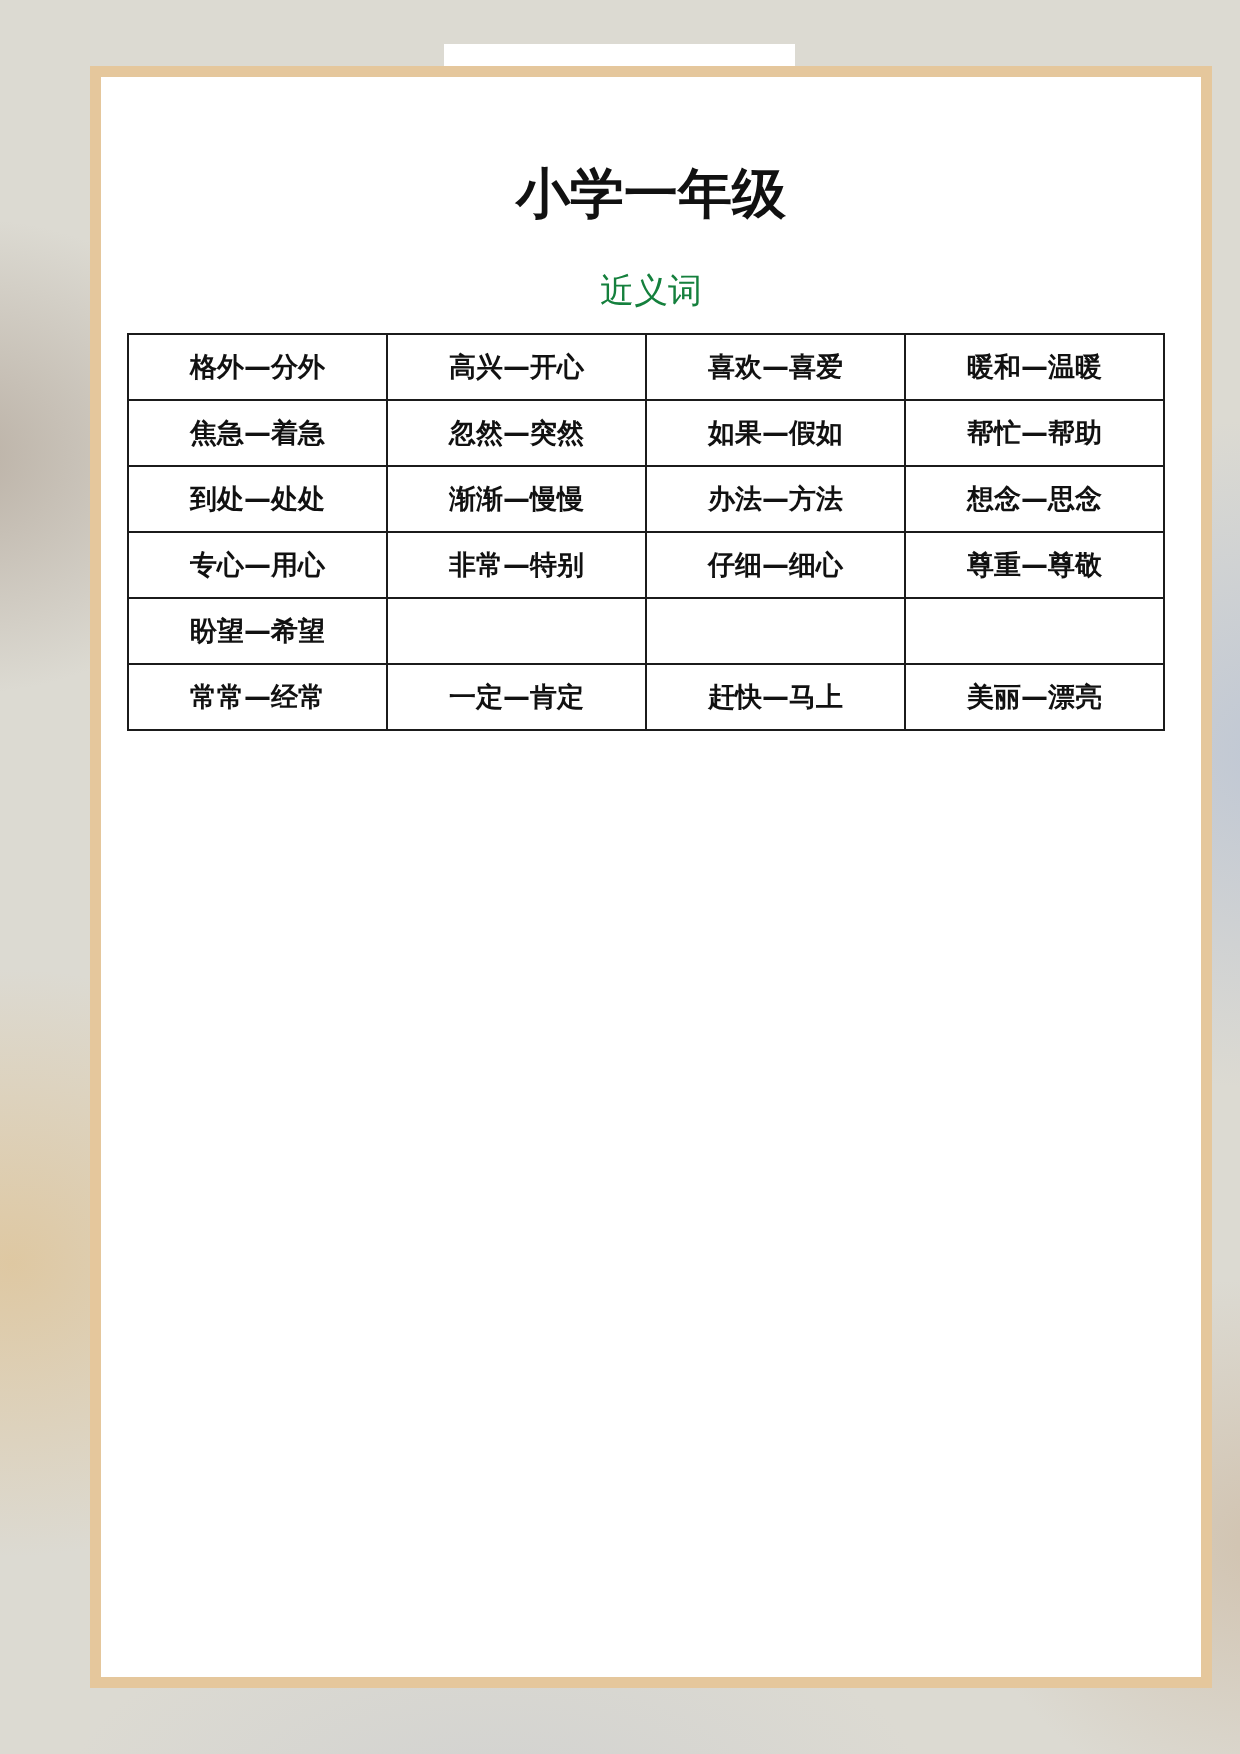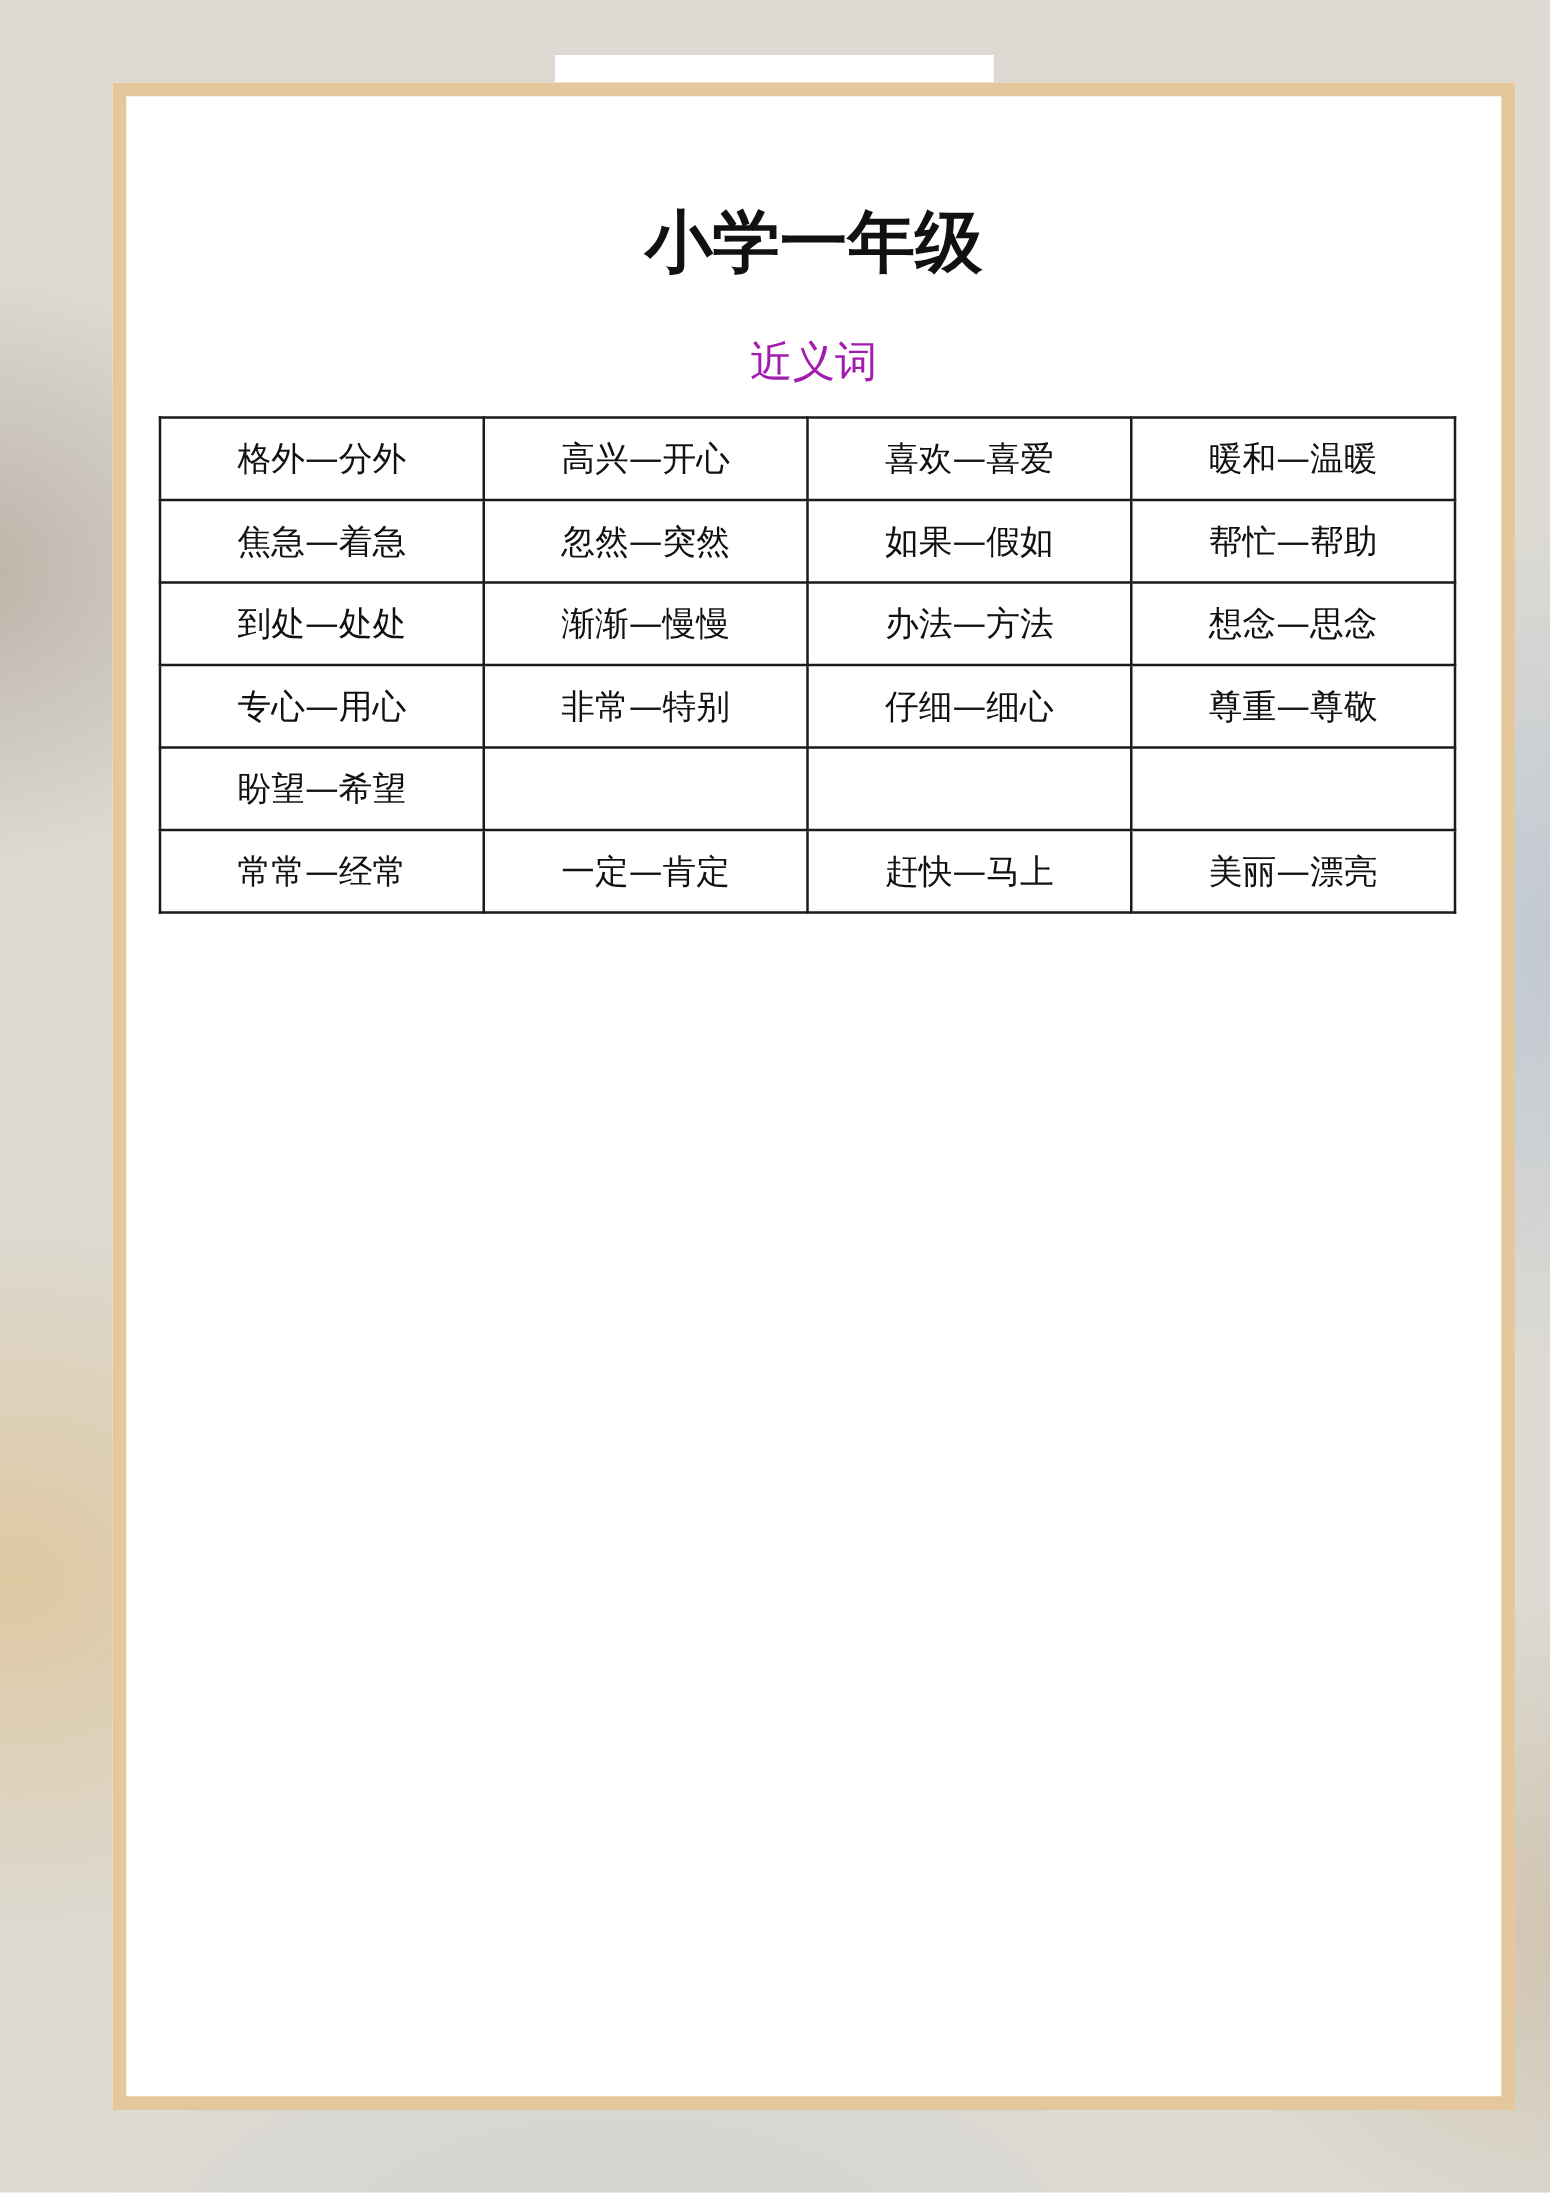--- a/index.html
+++ b/index.html
@@ -58,41 +58,41 @@
   .page-subtitle {
     position: absolute;
     left: 0;
     top: 194px;
     width: 100%;
     margin: 0;
     text-align: center;
     font-size: 34px;
     line-height: 1.15;
     font-weight: 400;
-    color: #a21caf;
+    color: #15803d;
   }
   table.synonym-table {
     position: absolute;
     left: 26px;
     top: 256px;
     width: 1038px;
     border-collapse: collapse;
     table-layout: fixed;
   }
   table.synonym-table td {
     width: 25%;
     height: 66px;
     box-sizing: border-box;
     border: 2px solid #1b1b1b;
     text-align: center;
     vertical-align: middle;
     font-size: 27px;
     color: #111111;
     padding: 0;
-    font-weight: 400;
+    font-weight: 700;
   }
 </style>
 </head>
 <body>
 
 <div class="stage">
   <div class="top-tab"></div>
   <div class="frame">
     <h1 class="page-title">小学一年级</h1>
     <h2 class="page-subtitle">近义词</h2>

